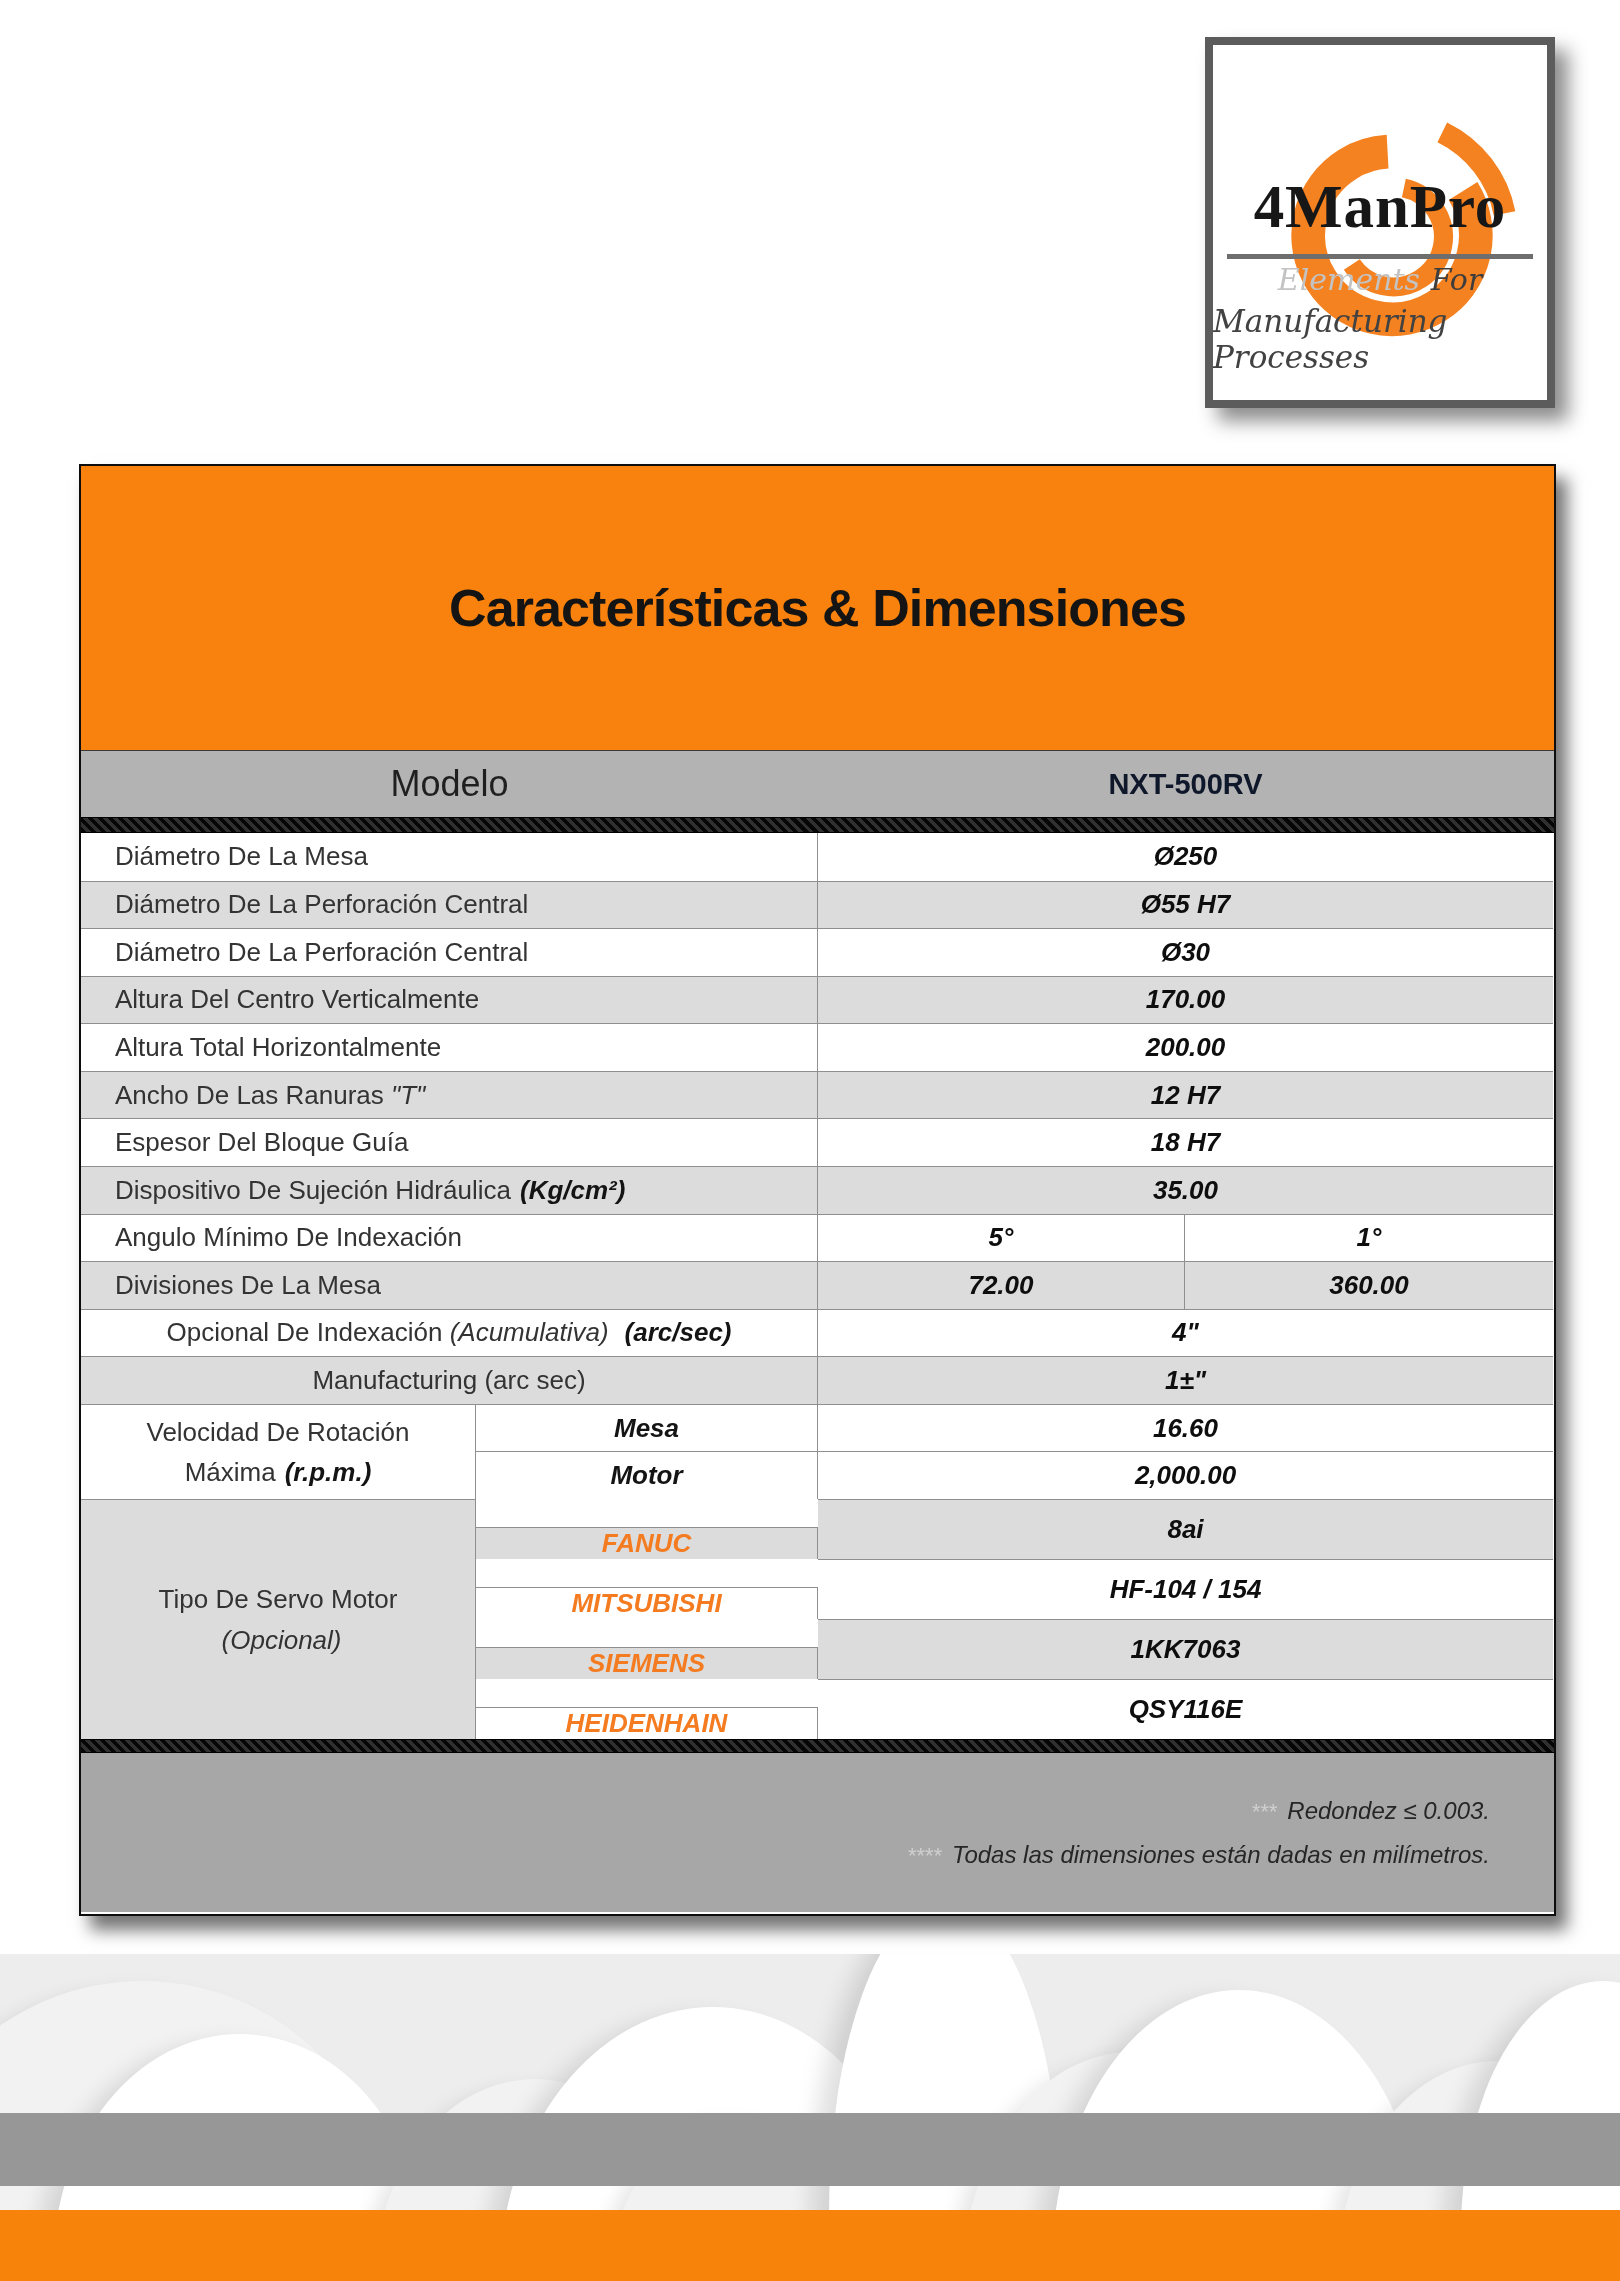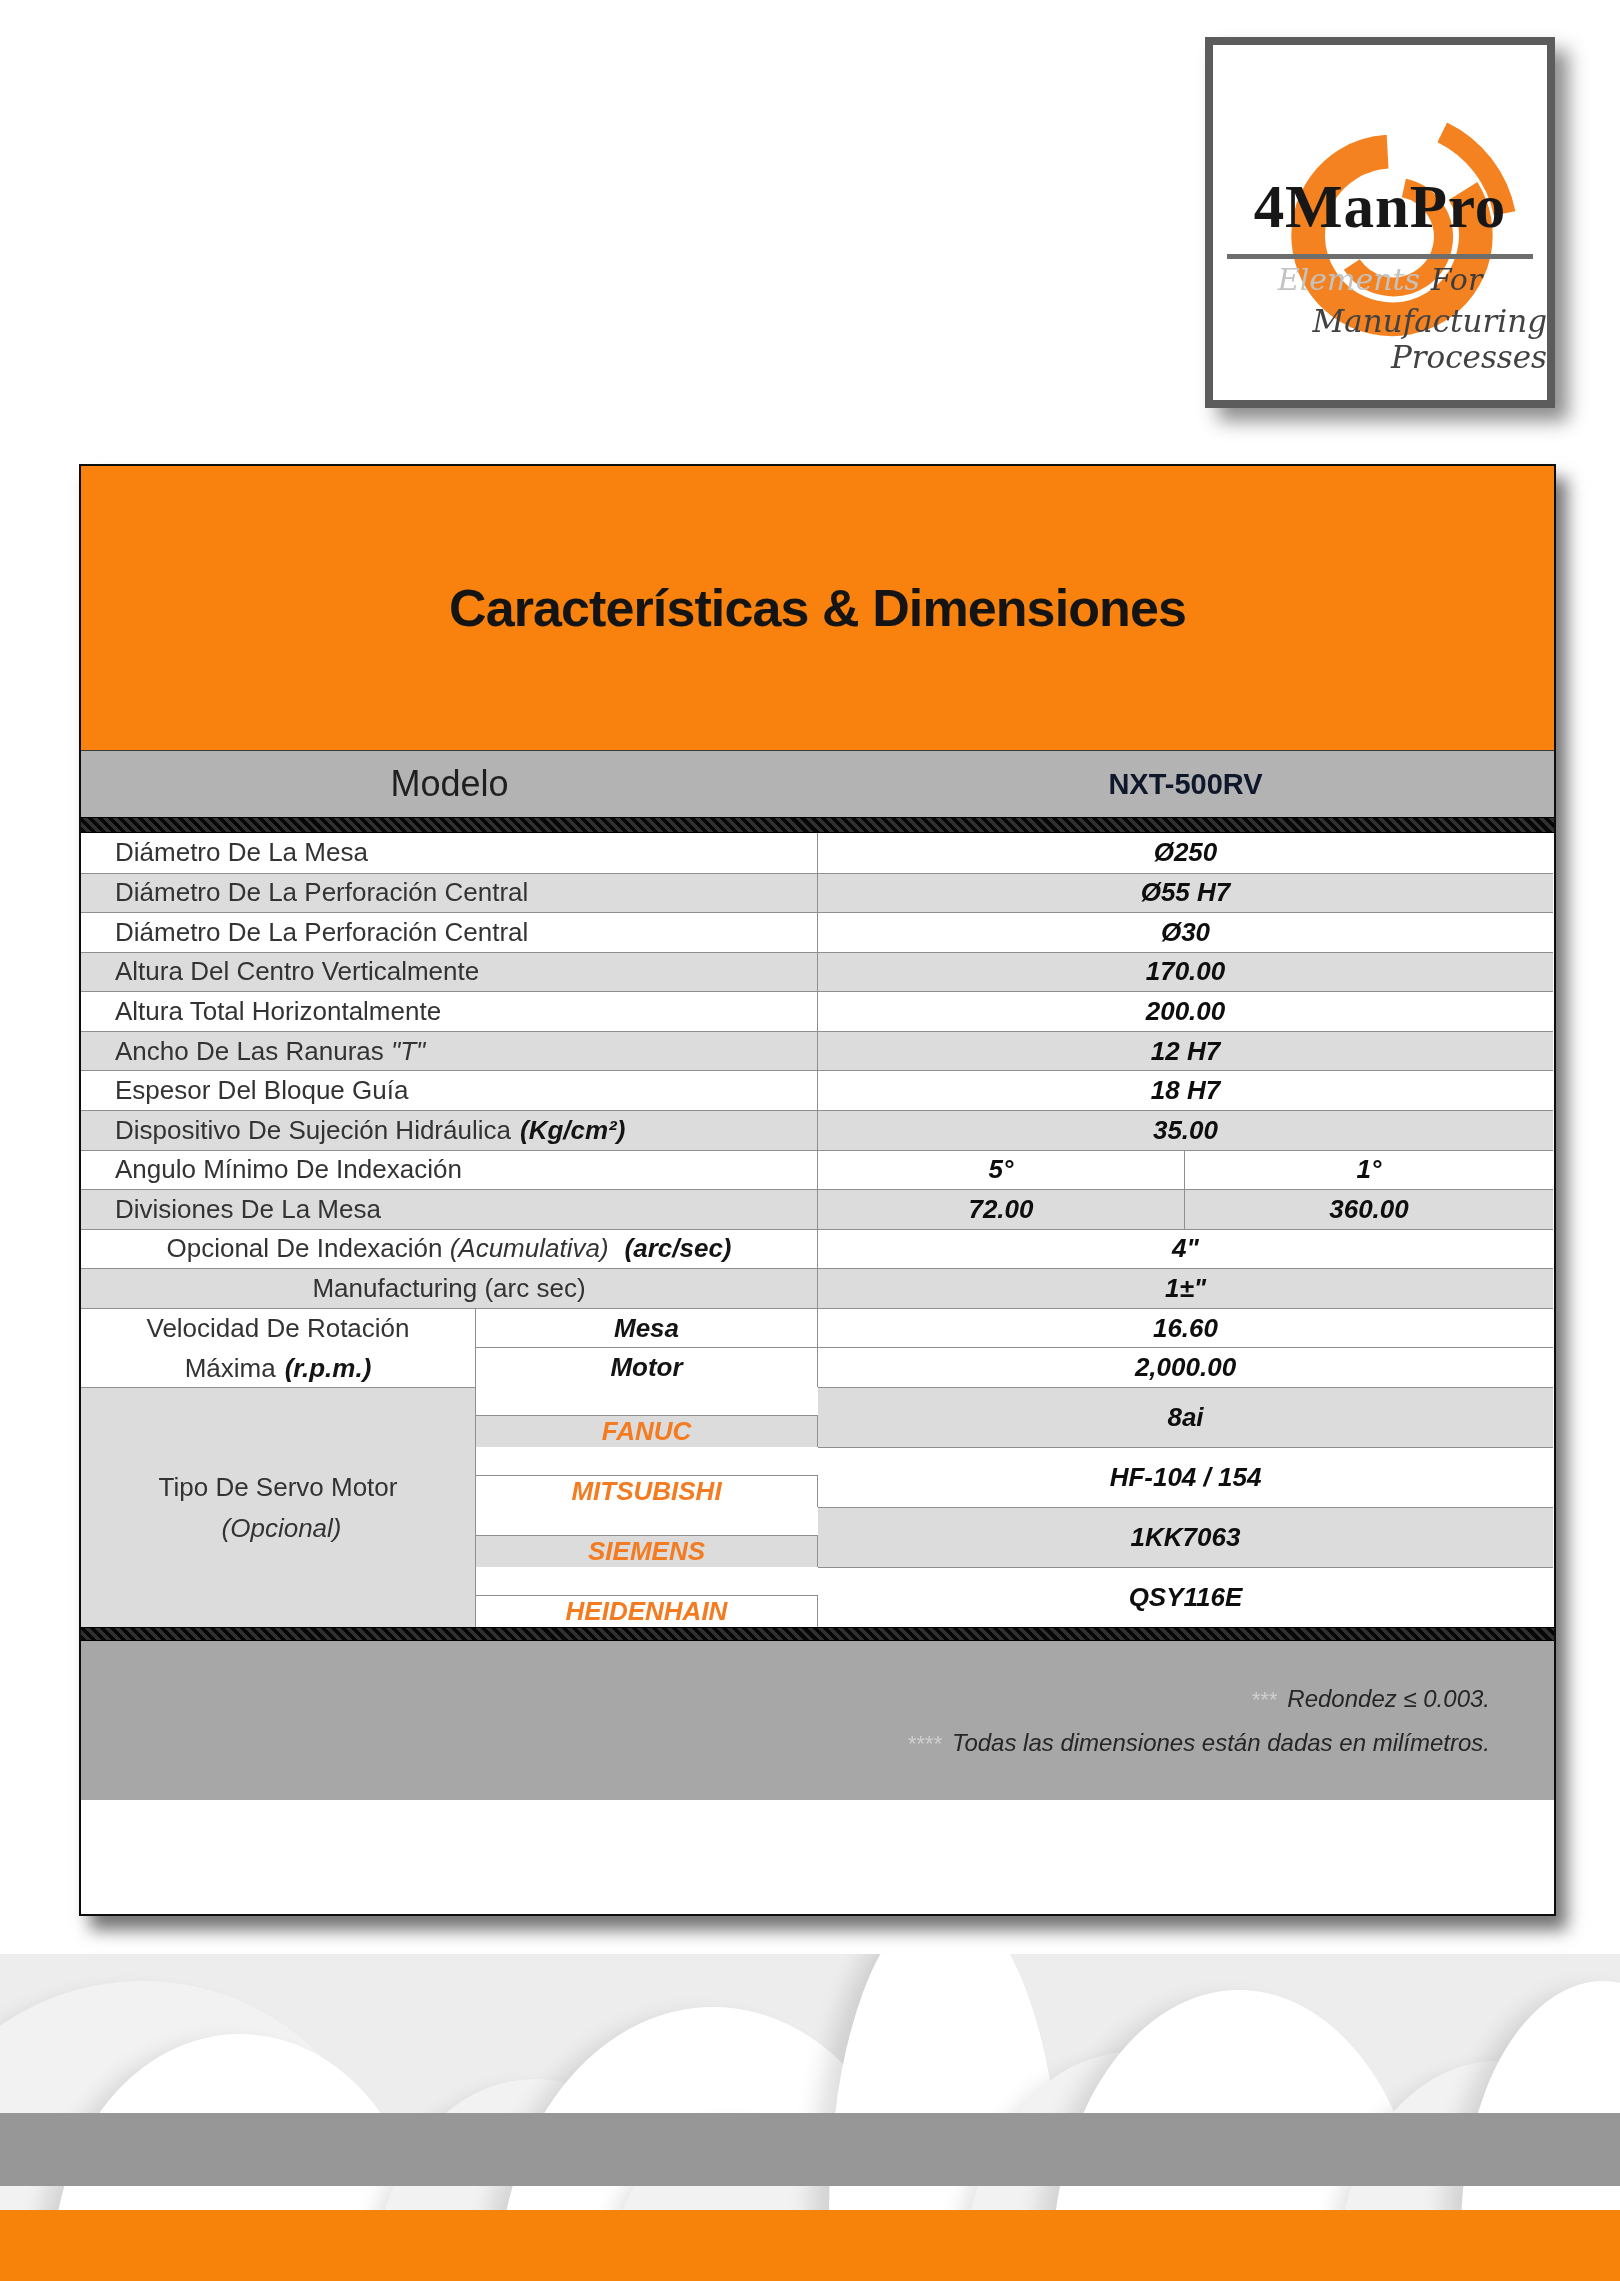--- a/index.html
+++ b/index.html
@@ -33,21 +33,21 @@
     height: 4.5px; background: #6e6e6e;
   }
   .tagline1 {
     position: absolute; top: 217px; left: 0; right: 0; text-align: center;
     font-family: "DejaVu Serif", serif; font-style: italic;
     font-size: 30px;
   }
   .tagline1 .lt { color: #c3c3c3; }
   .tagline1 .dk { color: #3d3d3d; margin-left: 10.7px; }
   .tagline2 {
-    position: absolute; top: 258px; left: 0; right: 0; text-align: right;
+    position: absolute; top: 258px; left: 0; right: 0; text-align: left;
     font-family: "DejaVu Serif", serif; font-style: italic;
     font-size: 31px; color: #424242;
   }
 
   
   .card {
     position: absolute; left: 79px; top: 464px;
     width: 1477px; height: 1452px;
     border: 2.7px solid #0d0d0d;
     background: #ffffff;
@@ -70,21 +70,21 @@
   .model-value { font-size: 29px; font-weight: bold; color: #0f172a; }
 
   .hatch {
     background: repeating-linear-gradient(45deg, #060606 0 3.6px, #303030 3.6px 7.1px);
     border-top: 1.8px solid #000; border-bottom: 1.8px solid #000;
   }
   .hatch.h1 { height: 16px; }
   .hatch.h2 { height: 14.3px; }
 
   .grid {
-    height: 794px;
+    height: 906px;
     display: grid;
     grid-template-columns: 395px 342px 367px 368px;
     grid-template-rows: repeat(18, 1fr);
     background: #ffffff;
   }
   .cell { display: flex; align-items: center; font-size: 26px; color: #333; }
   .lab  { grid-column: 1 / 3; padding-left: 34px; }
   .lab.center { justify-content: center; padding-left: 0; }
   .val  { grid-column: 3 / 5; justify-content: center;
           font-weight: bold; font-style: italic; color: #0e0e0e; }

